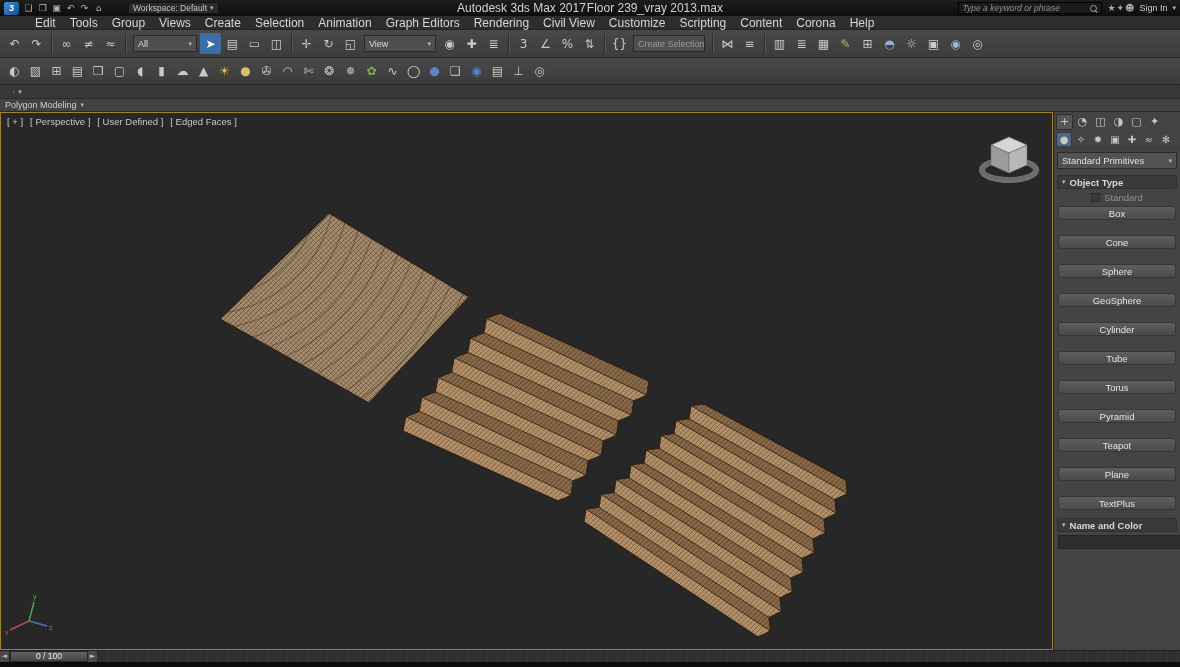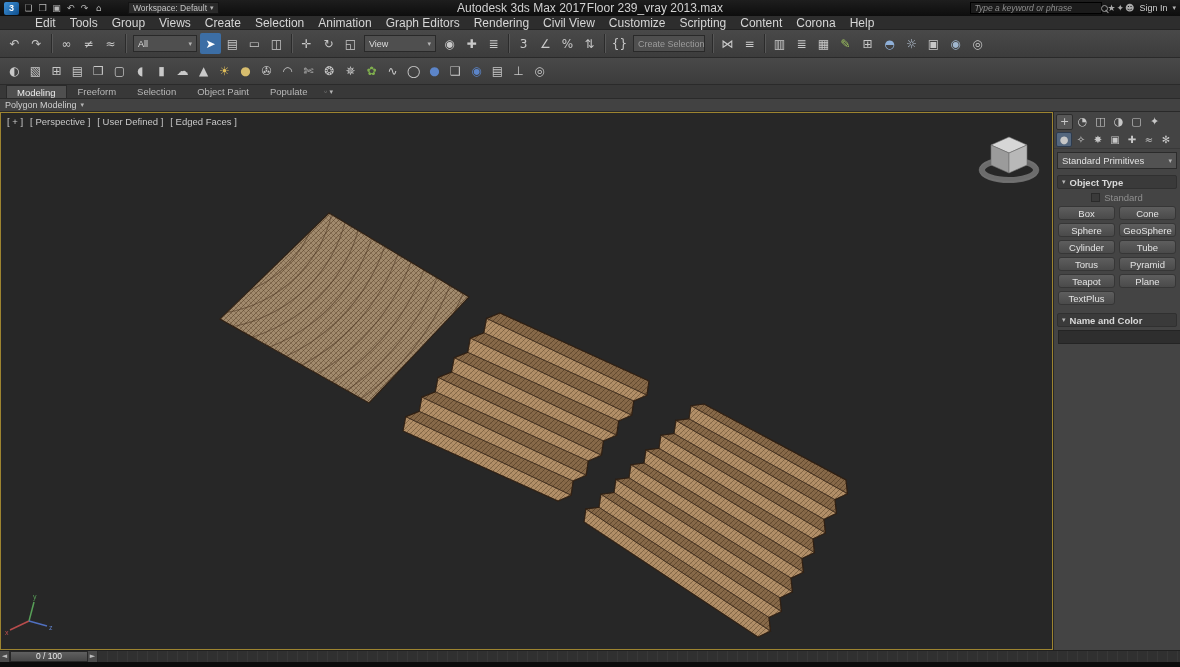--- a/index.html
+++ b/index.html
@@ -14,21 +14,21 @@
     color:#fff;font-weight:bold;font-size:9px;display:flex;align-items:center;
     justify-content:center;border-radius:2px}
   .qa-ico{width:13px;text-align:center;font-size:9px;color:#b8b8b8;
     font-family:"DejaVu Sans",sans-serif;cursor:default}
   .workspace{display:flex;align-items:center;gap:3px;background:#2a2a2a;
     border:1px solid #141414;height:12px;padding:0 4px;font-size:8.5px;color:#c4c4c4;margin-left:20px}
   .title-center{position:absolute;left:50%;transform:translateX(-50%);display:flex;gap:1px;
     font-size:12px;color:#d2d2d2;white-space:nowrap}
   .title-right{margin-left:auto;display:flex;align-items:center;gap:5px}
   .searchbox{display:flex;align-items:flex-end;background:#1b1b1b;border:1px solid #000;
-    height:12px;width:132px;padding:0 3px;gap:15px}
+    height:12px;width:144px;padding:0 3px;gap:15px}
   .searchbox input{flex:1;background:transparent;border:none;outline:none;color:#bbb;
     font-size:8.5px;font-style:italic;font-family:"Liberation Sans",sans-serif}
   .searchbox input::placeholder{color:#8d8d8d}
   .mag{position:relative;width:8px;height:8px;flex:0 0 8px}
   .mag::before{content:"";position:absolute;width:5px;height:5px;border:1px solid #9a9a9a;
     border-radius:50%;left:0;top:0}
   .mag::after{content:"";position:absolute;width:4px;height:1px;background:#9a9a9a;
     transform:rotate(45deg);left:4px;top:6px}
   .tr-ico{font-size:9px;color:#a9a9a9;font-family:"DejaVu Sans",sans-serif}
   .signin{font-size:9px;color:#d0d0d0}
@@ -88,21 +88,21 @@
   .cp-cat.active{background:#54677e;border:1px solid #2d3b4e}
   .cp-combo{margin:3px;height:17px;background:#525252;border:1px solid #2b2b2b;
     display:flex;align-items:center;justify-content:space-between;padding:0 4px;
     font-size:9.5px;color:#e0e0e0}
   .rollout-h{margin:3px 3px 0;height:14px;background:#3a3a3a;border:1px solid #303030;
     border-radius:2px;display:flex;align-items:center;gap:4px;padding:0 4px;
     font-size:9.5px;font-weight:bold;color:#d8d8d8}
   .autogrid{display:flex;align-items:center;justify-content:center;gap:4px;height:16px;
     color:#8f8f8f;font-size:9.5px}
   .checkbox{width:9px;height:9px;background:#3a3a3a;border:1px solid #2a2a2a}
-  .btn-grid{display:grid;grid-template-columns:1fr 1fr;gap:3px 4px;padding:1px 4px 5px}
+  .btn-grid{display:grid;grid-template-columns:1fr;gap:15px 4px;padding:1px 4px 5px}
   .ot-btn{height:14px;background:linear-gradient(#5e5e5e,#4a4a4a);border:1px solid #363636;
     border-radius:3px;color:#e3e3e3;font-size:9.5px;display:flex;align-items:center;
     justify-content:center;cursor:default;font-family:"Liberation Sans",sans-serif}
   .namecolor-row{display:flex;gap:3px;padding:3px 4px;align-items:center}
   .name-input{flex:1;height:14px;background:#2e2e2e;border:1px solid #242424;color:#ddd;
     font-size:9.5px;padding:0 2px;outline:none;font-family:"Liberation Sans",sans-serif}
 
   
   .timeslider{height:11px;background:#383838;border-top:1px solid #202020;display:flex;align-items:center}
   .ts-arrow{width:10px;height:11px;background:#4a4a4a;color:#bbb;font-size:7px;
@@ -390,28 +390,20 @@
       </span>
       <span class="tbico">
         <i>⊥</i>
       </span>
       <span class="tbico">
         <i>◎</i>
       </span>
     </div>
 
   <div class="ribbontabs">
-    <span class="rtabs">
-
-    <span class="rtab">Modeling</span>
-        <span class="rtab">Freeform</span>
-        <span class="rtab">Selection</span>
-        <span class="rtab">Object Paint</span>
-        <span class="rtab">Populate</span>
-      </span>
     <span class="rtab-extra">
       <span class="caret">◦</span>
       <span class="caret">▾</span>
     </span>
   </div>
   <div class="ribbonpanel">
     <span class="rpanel-label">Polygon Modeling</span>
     <span class="caret">▾</span>
   </div>
 

